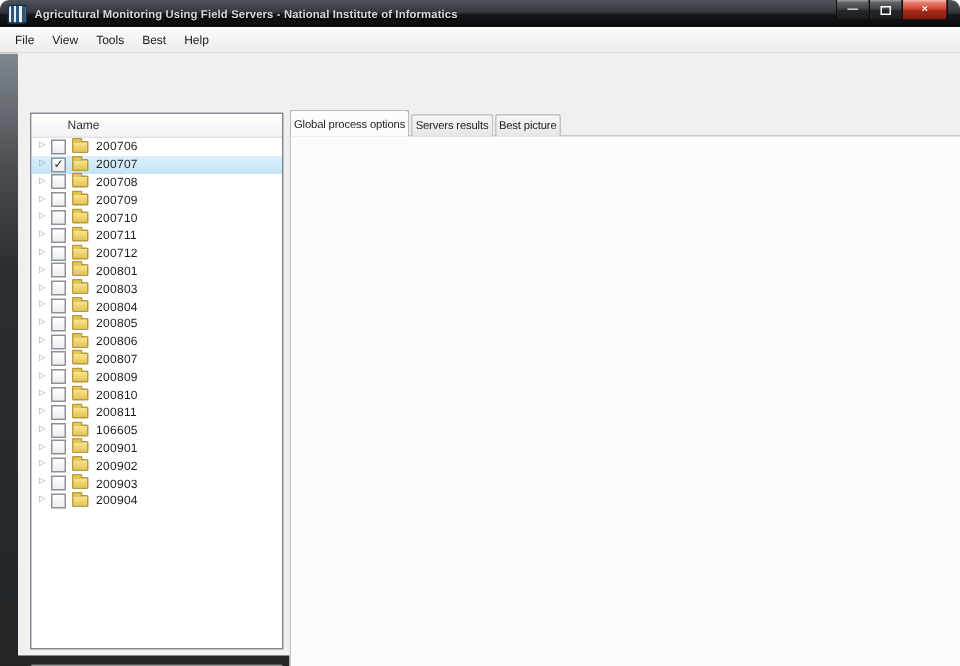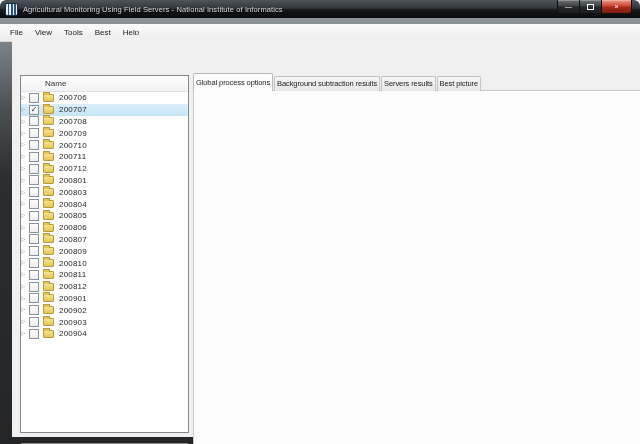--- a/index.html
+++ b/index.html
@@ -1,46 +1,46 @@
 <!DOCTYPE html>
 <html><head>
 <meta charset="utf-8">
 <style>
   html,body{margin:0;padding:0;background:#fff;font-family:"Liberation Sans",sans-serif;}
   .window{position:relative;width:640px;height:444px;overflow:hidden;border-radius:6px 6px 0 0;
     background:linear-gradient(180deg,#9aa0a4 0px,#767d82 50px,#4a4f53 110px,#2b2e30 180px,#232527 100%);}
   
   .titlebar{position:absolute;left:0;top:0;width:640px;height:18px;border-radius:6px 6px 0 0;
     background:linear-gradient(180deg,#4d545a 0%,#33383d 45%,#15171a 55%,#0a0b0c 100%);
-    display:flex;align-items:center;}
+    display:flex;align-items:center;font-weight:bold;}
   .app-icon{width:11px;height:11px;margin:0 5px 0 5px;border-radius:2px;border:1px solid #16324a;
     background:repeating-linear-gradient(90deg,#e8eef4 0 1.5px,#2d567c 1.5px 3.5px),linear-gradient(#5a83a8,#2d567c);
     background-blend-mode:normal;flex:0 0 auto;}
   .title{color:#d8dbde;font-size:7.5px;letter-spacing:.1px;text-shadow:0 1px 1px #000;white-space:nowrap;}
   .winbtns{position:absolute;right:8px;top:0;display:flex;}
   .wb{height:13px;display:flex;align-items:center;justify-content:center;color:#fff;font-size:7px;
     border:1px solid #101113;border-top:none;box-shadow:inset 0 1px 0 rgba(255,255,255,.25);}
   .wb.min{width:21px;border-radius:0 0 0 3px;background:linear-gradient(#6b7175,#3c4043 48%,#26292b 52%,#1b1d1f);}
   .wb.max{width:21px;border-left:none;background:linear-gradient(#6b7175,#3c4043 48%,#26292b 52%,#1b1d1f);}
   .wb.close{width:29px;border-left:none;border-radius:0 0 3px 0;
     background:linear-gradient(#ef9a8a,#cf4636 45%,#a52a1a 55%,#7e1d10);}
   .glyph-max{width:5px;height:4px;border:1px solid #fff;display:inline-block;}
   
-  .menubar{position:absolute;left:0;top:24px;width:640px;height:18px;
+  .menubar{position:absolute;left:0;top:18px;width:640px;height:18px;
     background:linear-gradient(#fbfbfb,#ececec);border-bottom:1px solid #d6d6d6;
     display:flex;align-items:center;padding-left:4px;box-sizing:border-box;}
   .menu-item{font-size:8px;color:#1a1a1a;padding:0 6px;line-height:17px;}
   
   .content{position:absolute;left:12px;top:35px;width:632px;height:402px;background:#f0f0f0;}
   
   .tree{position:absolute;left:8px;top:40px;width:169px;height:358px;background:#fff;
     border:1px solid #828790;box-sizing:border-box;overflow:hidden;}
   .tree-header{height:15px;line-height:15px;padding-left:24px;font-size:8px;color:#333;
     background:linear-gradient(#ffffff,#f1f2f4);border-bottom:1px solid #e0e2e5;}
-  .tree-row{display:flex;align-items:center;height:11.8px;box-sizing:border-box;}
+  .tree-row{display:flex;align-items:center;height:11.8px;padding-left:5px;box-sizing:border-box;}
   .tree-row.sel{background:linear-gradient(#dcf0fb,#c3e5f6);}
   .expander{width:8px;font-family:"DejaVu Sans",sans-serif;font-size:5.5px;color:#9a9fa4;line-height:1;}
   .cb{width:8px;height:8px;margin-right:4px;border:1px solid #8a9199;background:linear-gradient(#fff,#ededed);
     box-sizing:content-box;display:flex;align-items:center;justify-content:center;
     font-family:"DejaVu Sans",sans-serif;font-size:8px;color:#2a2a2a;line-height:1;overflow:visible;}
   .folder{position:relative;width:11px;height:8px;margin-right:5px;border-radius:1px;
     background:linear-gradient(#f8e48e,#e6c452);border:1px solid #b89a3e;box-sizing:border-box;}
   .folder::before{content:"";position:absolute;top:-3px;left:-1px;width:5px;height:2px;
     background:#e6c452;border:1px solid #b89a3e;border-bottom:none;border-radius:1px 1px 0 0;}
   .tree-row .lbl{font-size:8px;color:#1c1c1c;letter-spacing:.2px;}
@@ -222,21 +222,21 @@
           <div class="tree-row">
             <span class="expander">▷</span>
             <span class="cb"></span>
             <span class="folder"></span>
             <span class="lbl">200811</span>
           </div>
           <div class="tree-row">
             <span class="expander">▷</span>
             <span class="cb"></span>
             <span class="folder"></span>
-            <span class="lbl">200812</span>
+            <span class="lbl">106605</span>
           </div>
           <div class="tree-row">
             <span class="expander">▷</span>
             <span class="cb"></span>
             <span class="folder"></span>
             <span class="lbl">200901</span>
           </div>
           <div class="tree-row">
             <span class="expander">▷</span>
             <span class="cb"></span>
@@ -254,21 +254,20 @@
             <span class="cb"></span>
             <span class="folder"></span>
             <span class="lbl">200904</span>
           </div>
         </div>
     </div>
     <button class="switch-btn">switch view modes</button>
 
     <div class="tabs" id="tabs">
         <div class="tab active">Global process options</div>
-        <div class="tab">Background subtraction results</div>
         <div class="tab">Servers results</div>
         <div class="tab">Best picture</div>
       </div>
 
     <div class="panel"></div>
 
     <button class="btn edit-btn">Edit pre / post processing</button>
 
     <div class="combo">
       <span class="val">Running Average</span>

